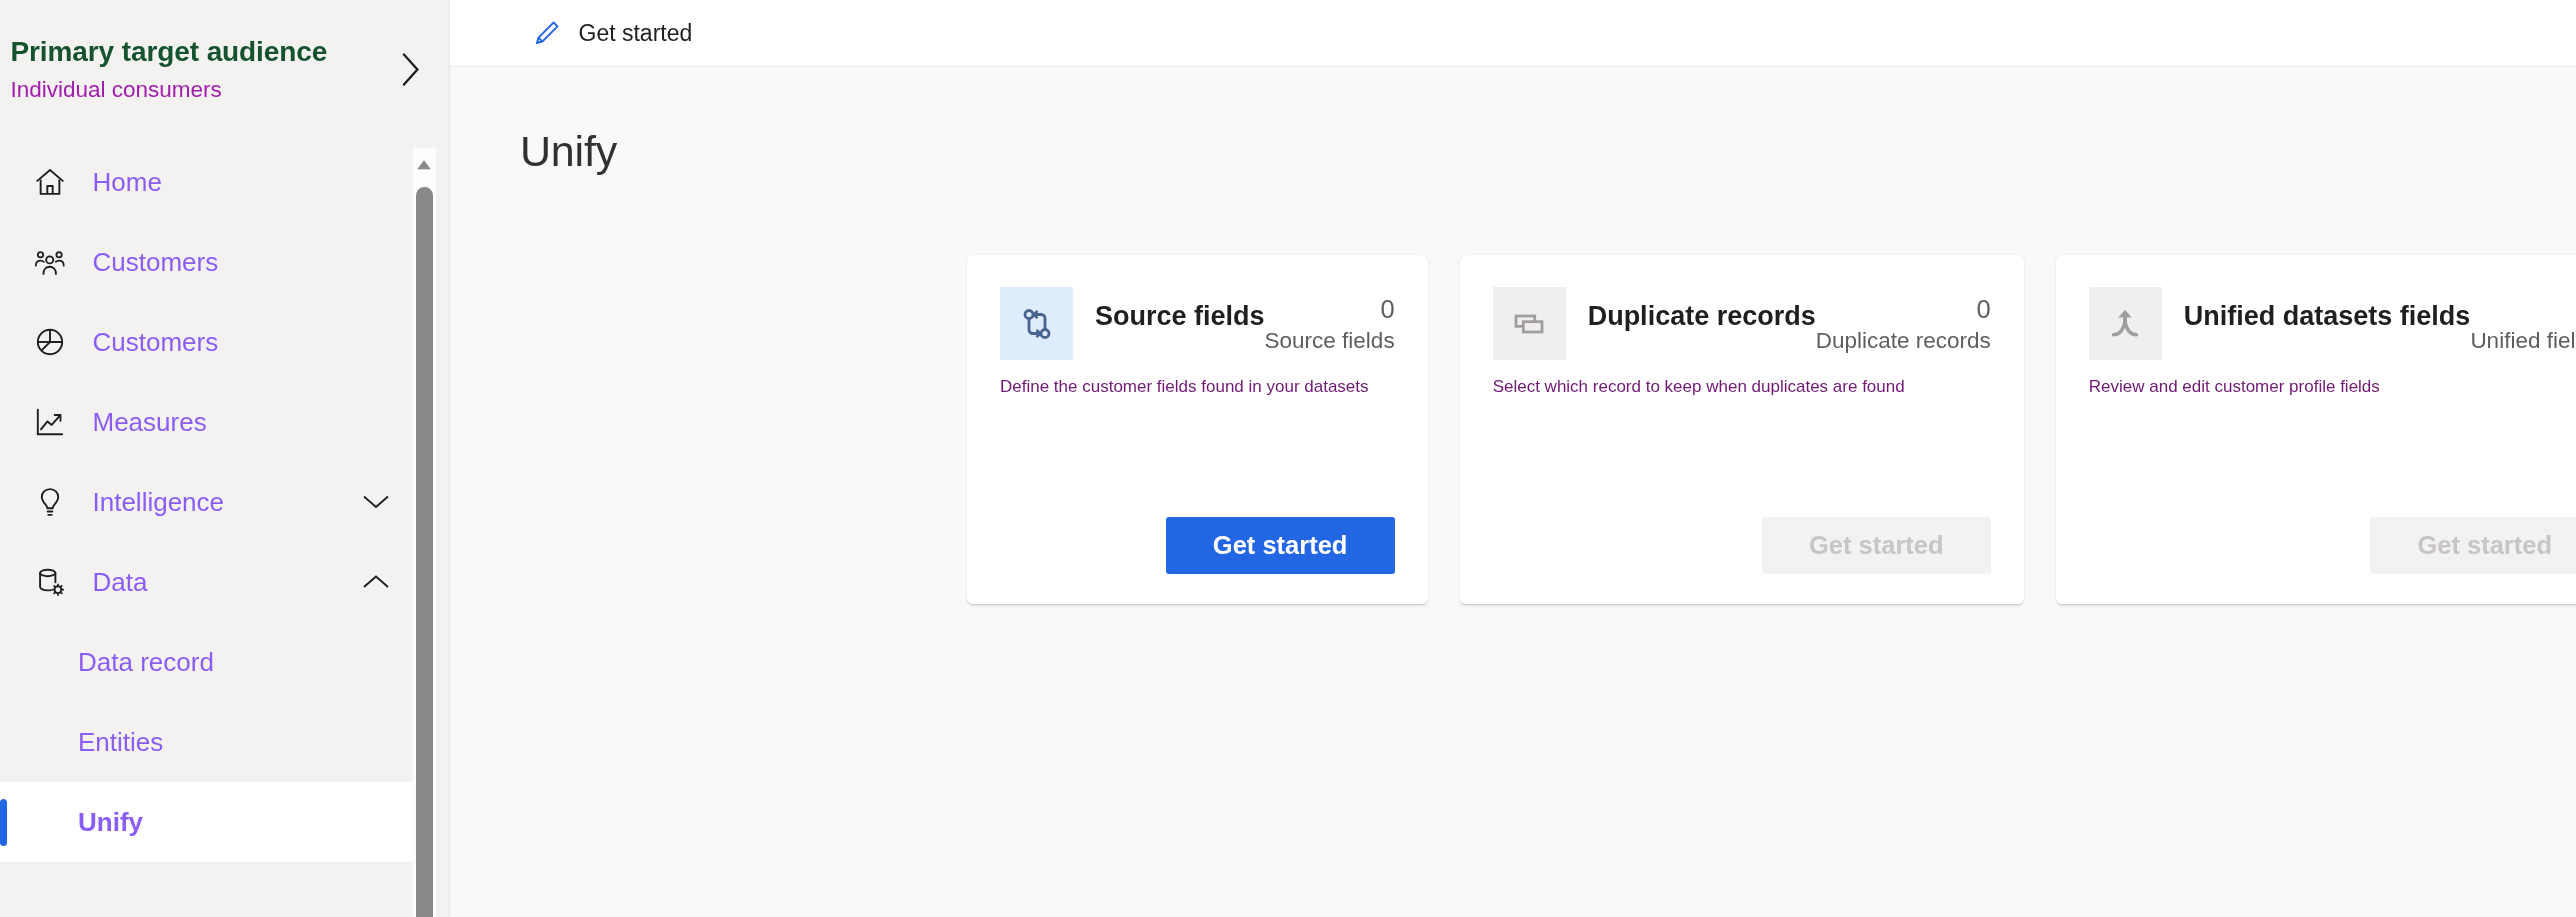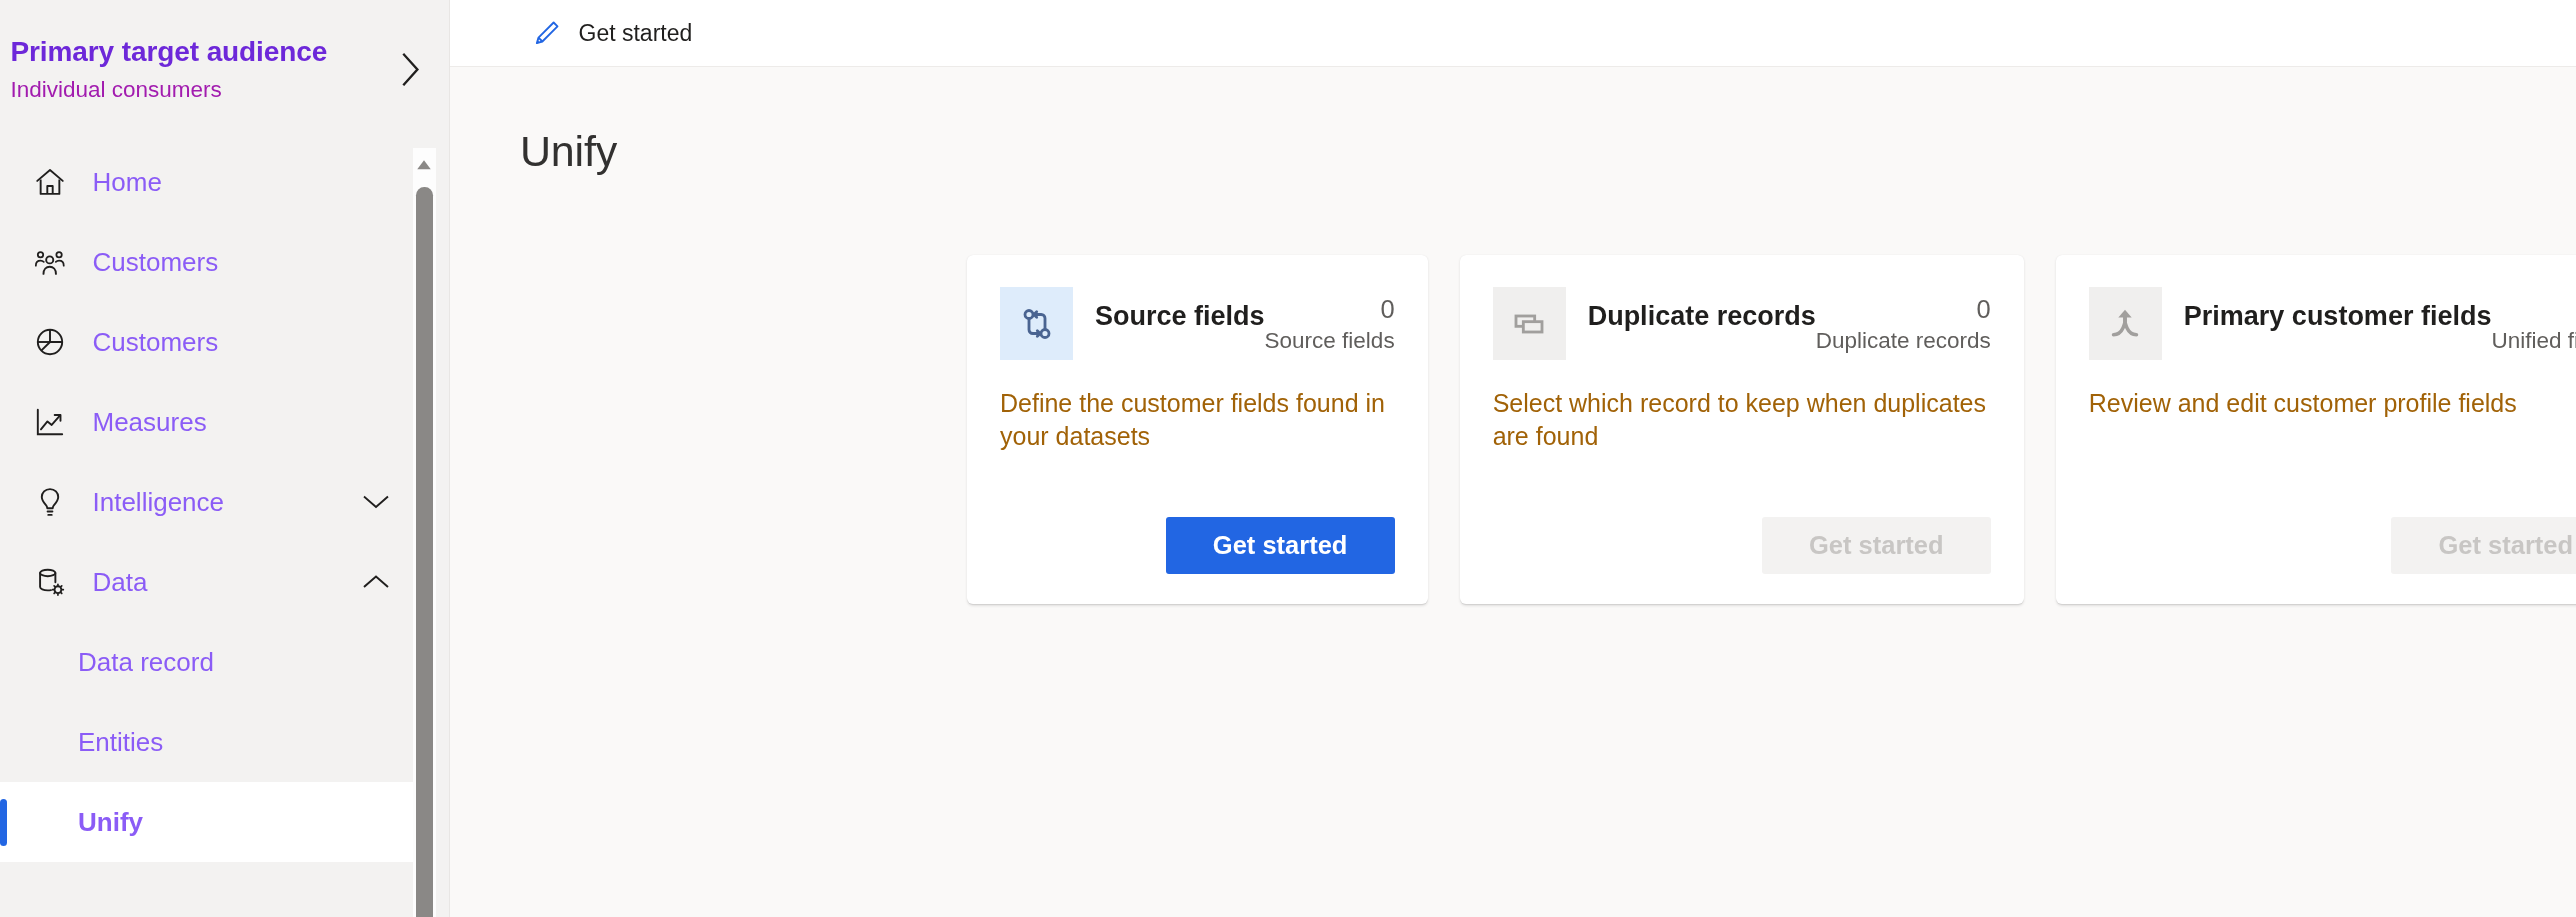--- a/index.html
+++ b/index.html
@@ -38,21 +38,21 @@
     height: 139px;
     display: flex;
     align-items: center;
     padding: 0 18px 0 10.5px;
     cursor: pointer;
   }
   .audience-texts { flex: 1 1 auto; min-width: 0; }
   .audience-title {
     font-size: 28px;
     font-weight: 700;
-    color: #6d28d9;
+    color: #14532d;
     letter-spacing: -0.1px;
     line-height: 1.15;
     white-space: nowrap;
   }
   .audience-sub {
     margin-top: 8.2px;
     font-size: 22.5px;
     font-weight: 400;
     color: #a21caf;
     line-height: 1.15;
@@ -262,23 +262,23 @@
   }
   .card-count-label {
     font-size: 22.5px;
     color: #605e5c;
     line-height: 1.25;
     margin-top: 3px;
     white-space: nowrap;
   }
 
   .card-desc {
-    margin-top: 25px;
-    font-size: 25px;
-    color: #a16207;
+    margin-top: 14px;
+    font-size: 17px;
+    color: #701a75;
     line-height: 1.3;
   }
 
   .card-actions {
     margin-top: auto;
     display: flex;
     justify-content: flex-end;
   }
   .btn-primary {
     height: 57px;
@@ -494,21 +494,21 @@
 
       <section class="card">
         <div class="card-top">
           <div class="card-icon-tile disabled">
             <svg width="40" height="40" viewBox="0 0 24 24" fill="none" aria-hidden="true">
               <path d="M5.1 18.4 C7.8 18.4 9.6 17.0 10.8 14.4 C11.3 13.3 11.6 12.3 11.9 11.3 V6.6" stroke="#a19f9d" stroke-width="2.1" stroke-linecap="round" stroke-linejoin="round" fill="none"></path>
               <path d="M18.9 18.4 C16.2 18.4 14.4 17.0 13.2 14.4 C12.7 13.3 12.4 12.3 12.1 11.3 V6.6" stroke="#a19f9d" stroke-width="2.1" stroke-linecap="round" stroke-linejoin="round" fill="none"></path>
               <path d="M12 3.5 L16 8.1 H8 Z" fill="#a19f9d"></path>
             </svg>
           </div>
-          <div class="card-heading">Primary customer fields</div>
+          <div class="card-heading">Unified datasets fields</div>
           <div class="card-count">
             <div class="card-count-value">0</div>
             <div class="card-count-label">Unified fields</div>
           </div>
         </div>
         <div class="card-desc">Review and edit customer profile fields</div>
         <div class="card-actions">
           <button class="btn-primary disabled" disabled="">Get started</button>
         </div>
       </section>

